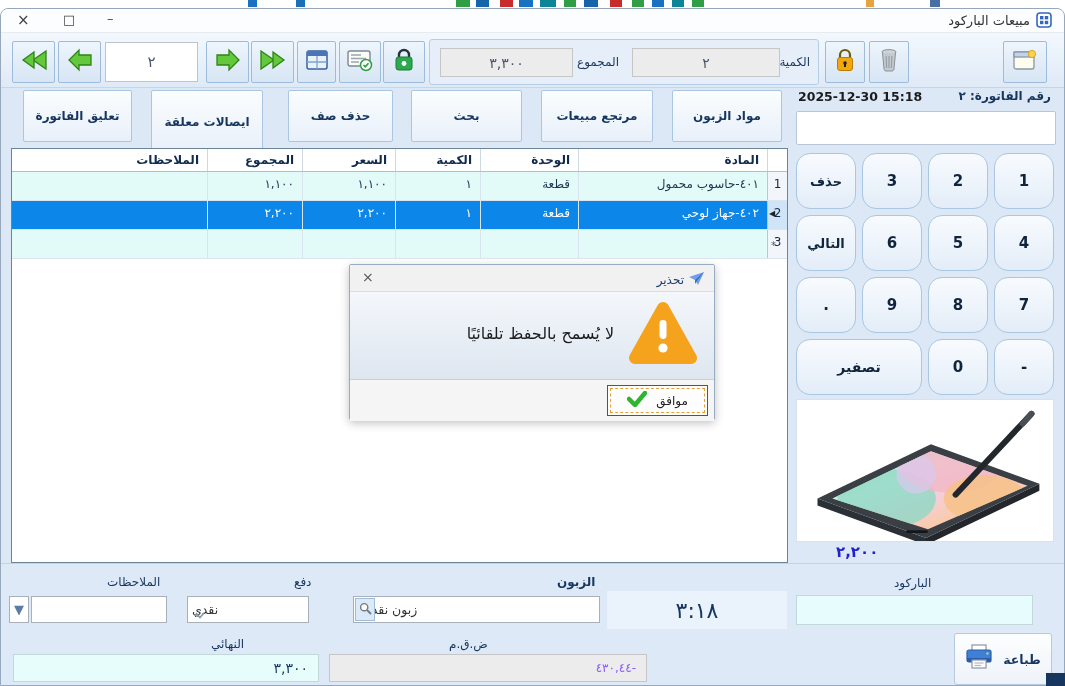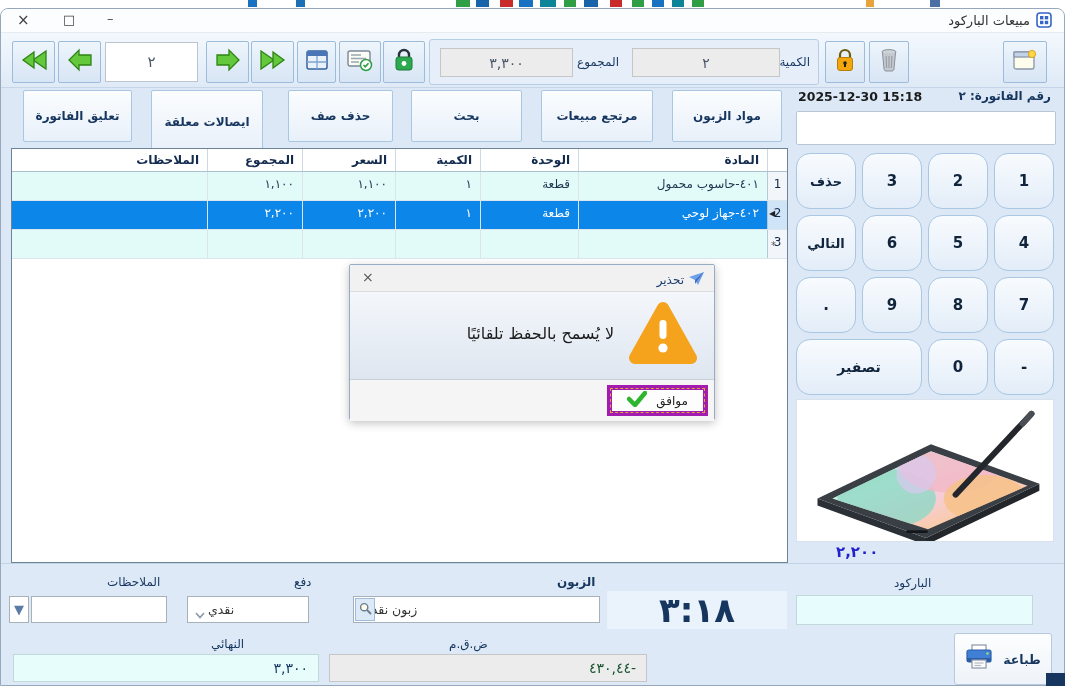--- a/index.html
+++ b/index.html
@@ -217,21 +217,21 @@
       <span class="abs" style="right:16px;top:8px">
         <svg width="70" height="66" viewBox="0 0 70 66">
             <polygon points="35,8 63,58 7,58" fill="#F5A31C" stroke="#F5A31C" stroke-width="12" stroke-linejoin="round"></polygon>
             <rect x="31.5" y="20" width="7" height="19" rx="3.4" fill="#fff"></rect>
             <circle cx="35" cy="48" r="4.6" fill="#fff"></circle>
           </svg>
       </span>
       <div class="abs" dir="rtl" style="right:100px;top:32px;font-size:16px;color:#1c1c1c;white-space:nowrap">لا يُسمح بالحفظ تلقائيًا</div>
     </div>
     <div class="abs" style="left:0;top:115px;width:100%;height:41px;background:#f5f5f5">
-      <div class="abs" style="left:257px;top:5px;width:101px;height:31px;background:#fdfdfd;border:5px solid #a21caf;outline:1px dashed #e2a23a;outline-offset:-4px;display:flex;align-items:center;justify-content:center;gap:9px">
+      <div class="abs" style="left:257px;top:5px;width:101px;height:31px;background:#fdfdfd;border:1px solid #a21caf;outline:1px dashed #e2a23a;outline-offset:-4px;display:flex;align-items:center;justify-content:center;gap:9px">
         <span><svg width="20" height="16" viewBox="0 0 20 16">
               <path d="M2 8l6 6L18 2" fill="none" stroke="#2db52d" stroke-width="4.5" stroke-linecap="round" stroke-linejoin="round"></path>
             </svg></span>
         <span style="font-size:12px;color:#222">موافق</span>
       </div>
     </div>
   </div>
 
   <div>
     <div class="abs" style="left:797px;top:80px;font-size:12.5px;font-weight:bold;color:#1b1b1b">2025-12-30 15:18</div>
@@ -288,49 +288,49 @@
       </span>
     </div>
     <div class="abs" style="left:835px;top:534px;font-size:15px;font-weight:bold;color:#2222cc">٢,٢٠٠</div>
   </div>
 
   <div class="abs" style="left:0;top:554px;width:1063px;height:124px;background:#dde9f6;border-top:1px solid #c3d3e6">
     <div class="abs lbl" style="left:893px;top:12px">الباركود</div>
     <input class="abs" style="left: 795px; top: 31px; width: 237px; height: 30px; background: rgb(231, 253, 253); border: 1px solid rgb(194, 216, 218); font-family: inherit; font-size: 13px; padding: 0px 6px;">
 
     <div class="abs" style="left:606px;top:27px;width:180px;height:38px;background:#eaf2fb;display:flex;align-items:center;justify-content:center">
-      <span style="direction:ltr;font-size:34px;font-weight:bold;color:#16365f">٣:١٨</span>
+      <span style="direction:ltr;font-size:22px;font-weight:normal;color:#16365f">٣:١٨</span>
     </div>
 
     <div class="abs lbl" style="left:556px;top:11px;font-weight:bold">الزبون</div>
     <div class="fwhite abs" style="left:352px;top:32px;width:247px;height:27px;display:flex;align-items:center;justify-content:flex-end;padding:0 8px;font-size:12.5px;color:#333" dir="rtl">زبون نقدي</div>
     <div class="abs" style="left:354px;top:34px;width:20px;height:23px;background:#dce9f6;border:1px solid #9fbcd9;display:flex;align-items:center;justify-content:center">
       <span><svg width="13" height="13" viewBox="0 0 13 13">
             <circle cx="5.2" cy="5.2" r="3.6" fill="#fffbe8" stroke="#6a7c90" stroke-width="1.4"></circle>
             <line x1="8" y1="8" x2="12" y2="12" stroke="#6a7c90" stroke-width="1.8"></line>
           </svg></span>
     </div>
 
     <div class="abs lbl" style="left:293px;top:11px">دفع</div>
-    <div class="fwhite abs" style="left:186px;top:32px;width:122px;height:27px;display:flex;align-items:center;justify-content:flex-end;padding:0 20px;font-size:12.5px;color:#333" dir="rtl">
+    <div class="fwhite abs" style="left:186px;top:32px;width:122px;height:27px;display:flex;align-items:center;justify-content:flex-end;padding:0 4px;font-size:12.5px;color:#333" dir="rtl">
       <span>نقدي</span>
       <span style="position:absolute;left:7px;top:10px"><svg width="10" height="7" viewBox="0 0 10 7">
             <polyline points="1,1 5,5.5 9,1" fill="none" stroke="#8a96a4" stroke-width="1.6"></polyline>
           </svg></span>
     </div>
 
     <div class="abs lbl" style="left:106px;top:11px">الملاحظات</div>
     <input class="abs" style="left: 30px; top: 32px; width: 136px; height: 27px; border: 1px solid rgb(168, 176, 186); font-family: inherit; font-size: 12px; padding: 0px 6px;">
     <div class="abs" style="left:8px;top:32px;width:20px;height:27px;background:#fff;border:1px solid #a8b0ba;display:flex;align-items:center;justify-content:center">
       <span style="font-size:13px;color:#5a7ca6">▼</span>
     </div>
 
     <div class="abs lbl" style="left:448px;top:73px">ض.ق.م</div>
     <div class="fgray abs" style="left:328px;top:90px;width:318px;height:28px;display:flex;align-items:center;justify-content:flex-end;padding:0 10px">
-      <span style="direction:ltr;unicode-bidi:bidi-override;font-size:14px;color:#14532d">٤٣٠,٤٤-</span>
+      <span style="direction:ltr;unicode-bidi:bidi-override;font-size:12px;color:#8b5cf6">٤٣٠,٤٤-</span>
     </div>
 
     <div class="abs lbl" style="left:210px;top:73px">النهائي</div>
     <div class="fcyan abs" style="left:12px;top:90px;width:306px;height:28px;display:flex;align-items:center;justify-content:flex-end;padding:0 10px;font-size:14px;color:#16365f">٣,٣٠٠</div>
 
     <div class="abs" style="left:953px;top:69px;width:98px;height:52px;background:linear-gradient(#fdfefe,#eef3f9);border:1px solid #b7c9dc;border-radius:3px;display:flex;align-items:center;justify-content:center;gap:10px">
       <span><svg width="28" height="26" viewBox="0 0 28 26">
             <rect x="7" y="1" width="14" height="6" fill="#fff" stroke="#8a97a8" stroke-width="1.2"></rect>
             <rect x="2" y="6" width="24" height="12" rx="2" fill="#3f7fd6" stroke="#2c5ea8" stroke-width="1.2"></rect>
             <rect x="2" y="14" width="24" height="4" fill="#2c5ea8"></rect>

